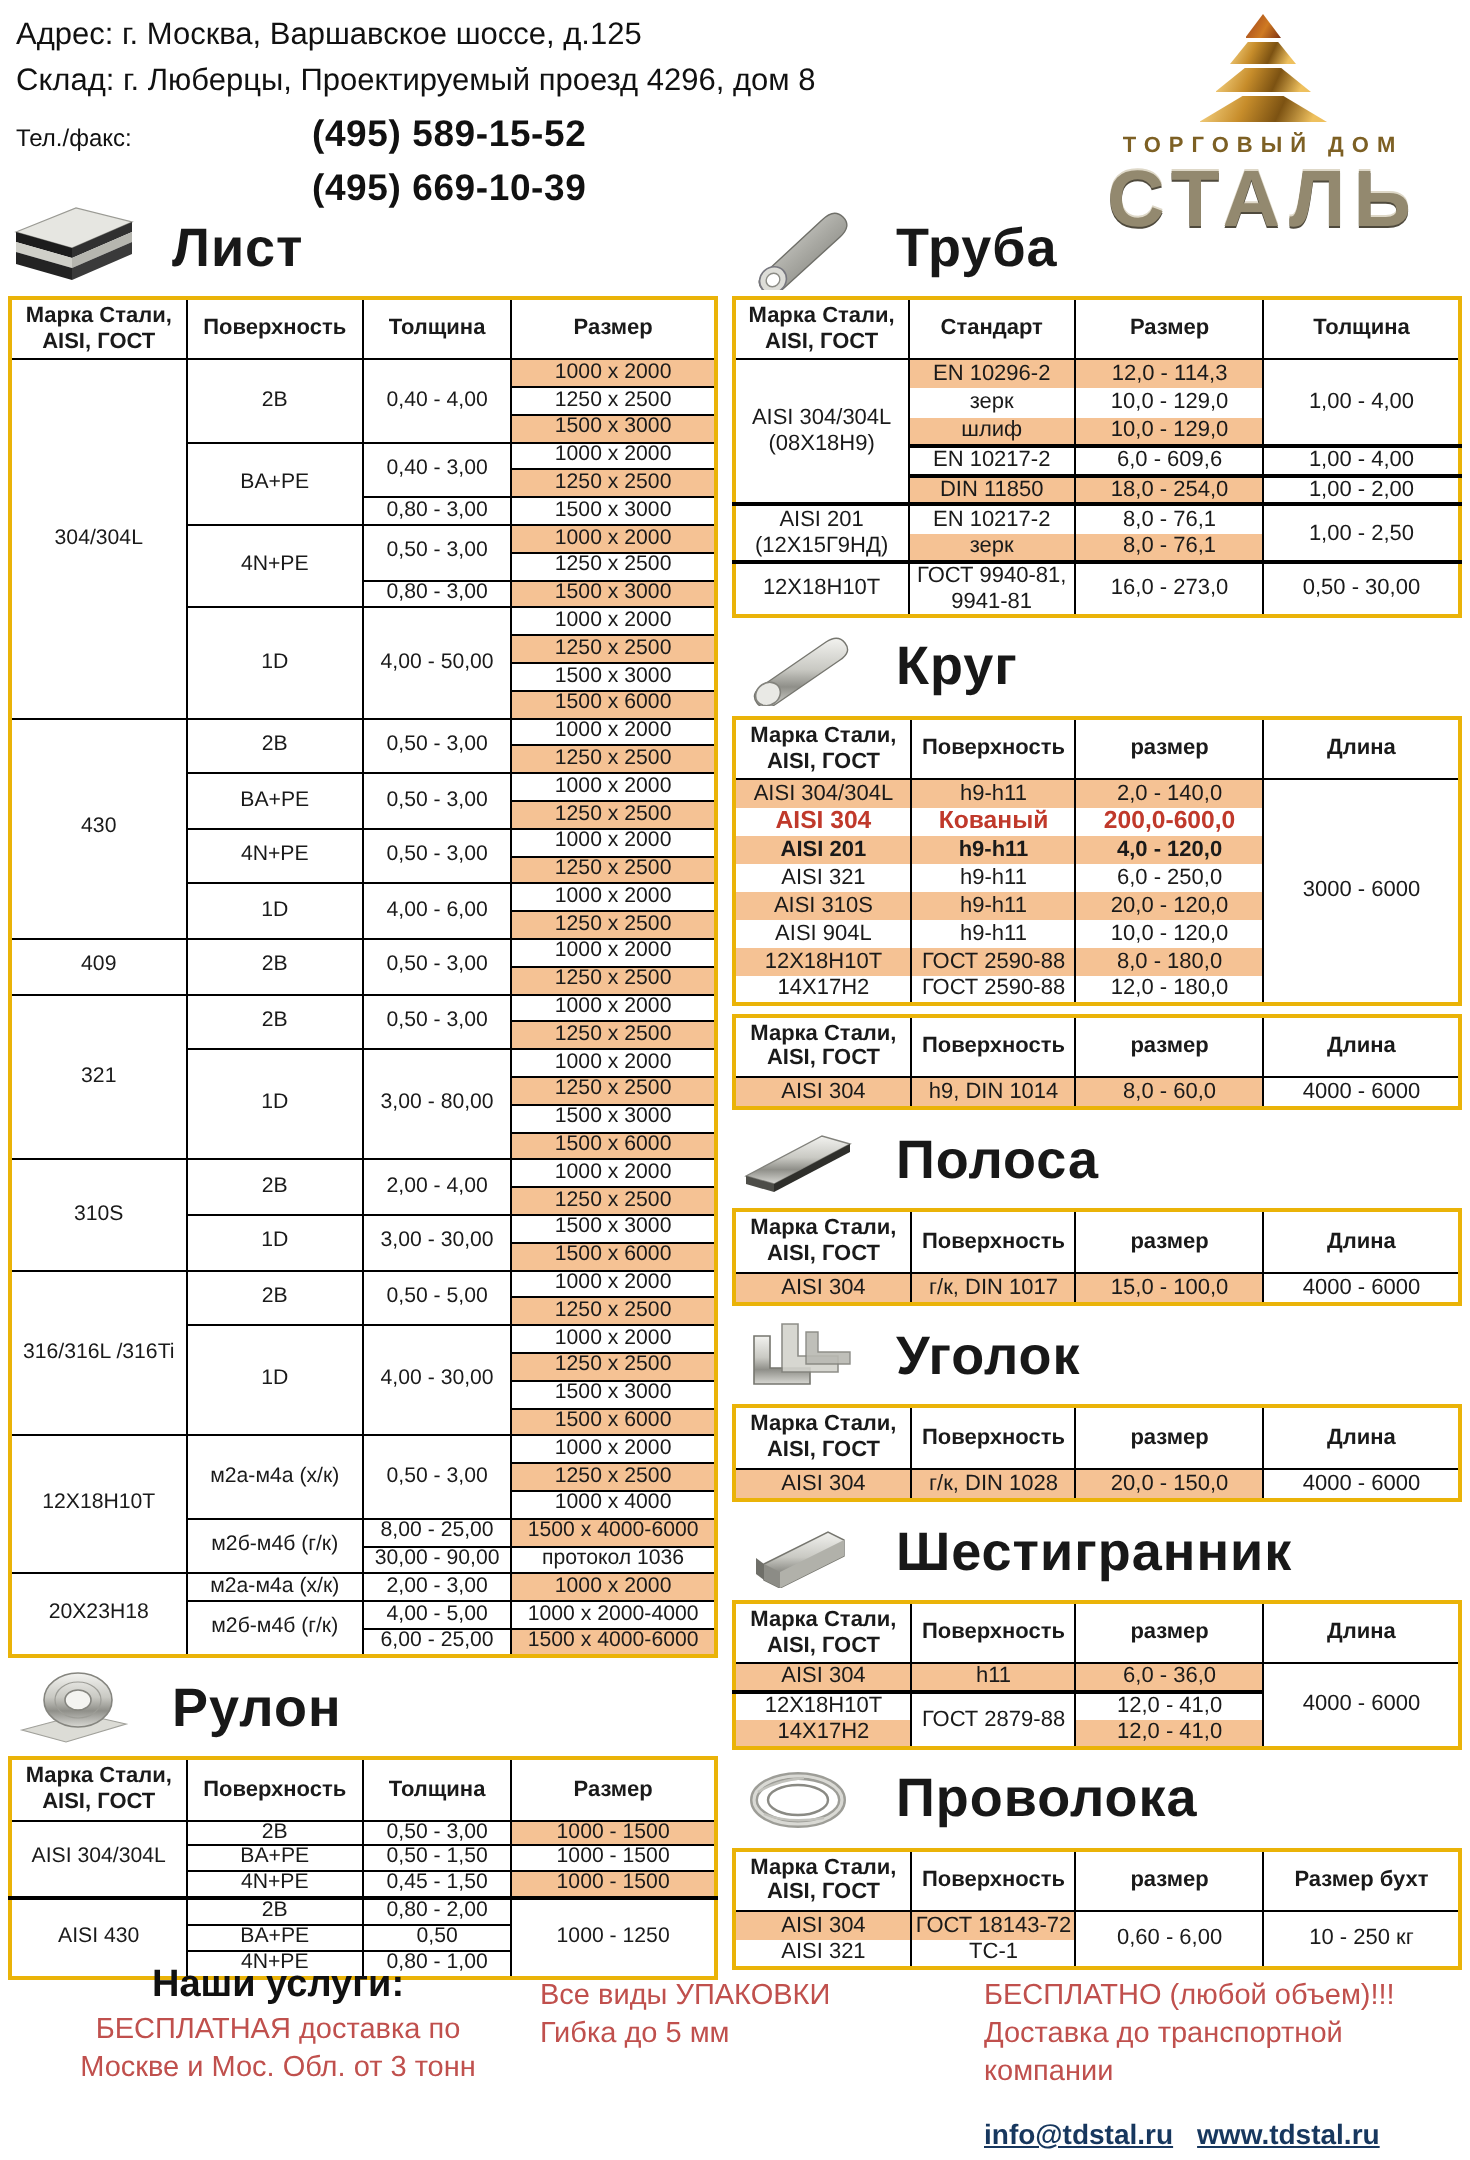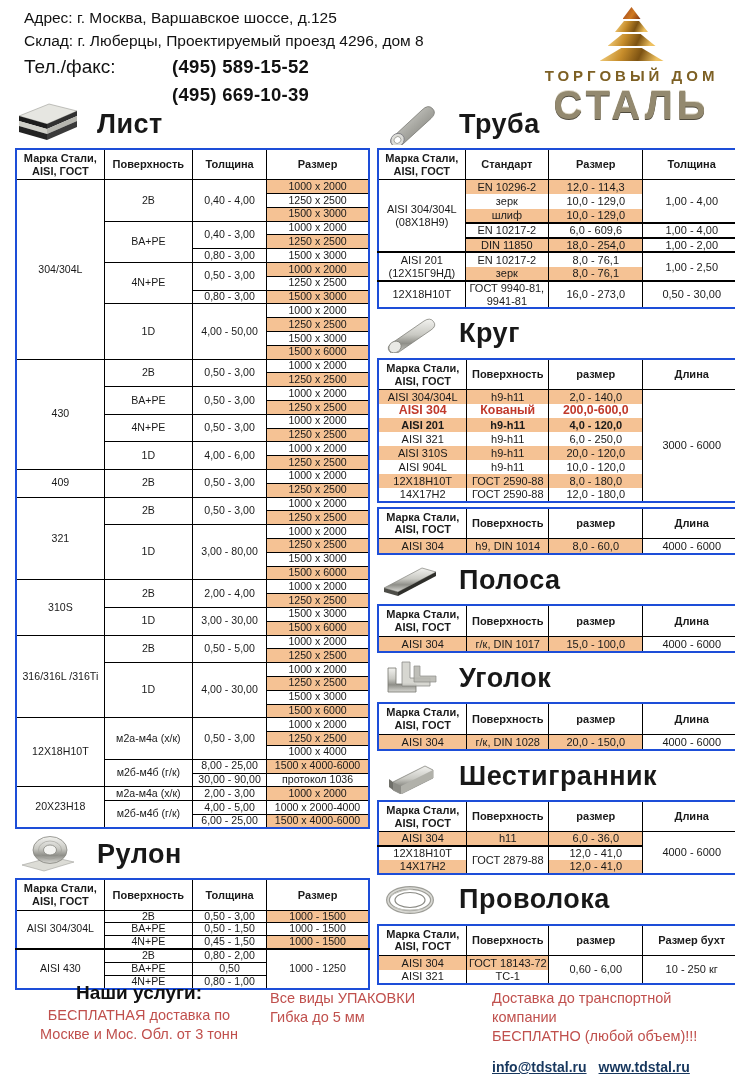--- a/index.html
+++ b/index.html
@@ -3,48 +3,48 @@
 <meta charset="utf-8">
 <style>
   * { box-sizing: border-box; margin: 0; padding: 0; }
   html,body { background:#e9e9e9; }
   .sheet {
     width:735px; height:1080px; position:relative; margin:0 auto;
     background:#fff; overflow:hidden; color:#1a1a1a;
     font-family:"Liberation Sans", sans-serif;
   }
   
-  .top { position:absolute; top:4px; left:8px; right:6px; height:98px; display:flex;margin-left:16px; }
+  .top { position:absolute; top:4px; left:8px; right:6px; height:98px; display:flex; }
   .contacts { flex:1; font-size:15.5px; line-height:1.5; padding-top:2px; color:#111; }
   .phone-row { display:flex; align-items:baseline; }
-  .phone-label { width:148px; font-size:19px; }
+  .phone-label { width:148px; font-size:12px; }
   .phone { font-weight:bold; font-size:18.5px; letter-spacing:.3px; }
   .phone-row.indent { margin-left:148px; }
   .logo { width:195px; display:flex; flex-direction:column; align-items:center; padding-top:3px; }
   .pyr { display:flex; flex-direction:column; align-items:center; gap:2px; }
   .p { background:linear-gradient(115deg,#f3cf7e 5%,#c78d2b 35%,#7c5212 62%,#eec05e 88%); }
   .p.tri  { width:18px; height:12px; clip-path:polygon(50% 0,100% 100%,0 100%);
             background:linear-gradient(120deg,#9c3f1c,#cf7a22 55%,#7a2e12); }
   .p.tz1 { width:33px; height:11px; clip-path:polygon(27% 0,73% 0,100% 100%,0 100%); }
   .p.tz2 { width:48px; height:12px; clip-path:polygon(31% 0,69% 0,100% 100%,0 100%); }
   .p.tz3 { width:64px; height:13px; clip-path:polygon(34% 0,66% 0,100% 100%,0 100%); }
-  .logo-sub { margin-top:6px; font-size:15px; font-weight:bold; letter-spacing:4px; color:#7d6024; white-space:nowrap; }
+  .logo-sub { margin-top:6px; font-size:11px; font-weight:bold; letter-spacing:4px; color:#7d6024; white-space:nowrap; }
   .logo-main { font-size:40px; font-weight:800; letter-spacing:4px; line-height:1.05; color:#93896f;
                text-shadow:0 1px 0 #4f4a3d, 0 -1px 0 #ded8c8; }
   
   .content { position:absolute; top:103px; left:4px; right:4px; bottom:62px; }
-  .col { position:absolute; top:0;margin-left:11px; }
+  .col { position:absolute; top:0; }
   .col.left  { left:0;  width:355px; }
   .col.right { left:362px; width:365px; }
   section { margin-bottom:4px; }
   .sec-head { display:flex; align-items:center; gap:18px; height:42px; margin-bottom:3px; padding-left:2px; }
   .sec-head .icon { width:62px; display:flex; justify-content:center; align-items:center; }
   .sec-head h2 { font-size:27px; font-weight:bold; color:#181818; letter-spacing:.5px; }
   
-  table.grid { width:100%; border-collapse:collapse; border:2px solid #1d4ed8; table-layout:fixed; }
+  table.grid { width:100%; border-collapse:collapse; border:2px solid #eab308; table-layout:fixed; }
   .grid th { border:1px solid #000; font-weight:bold; text-align:center; vertical-align:middle;
              white-space:pre-line; padding:2px 1px; font-size:11px; line-height:1.15; background:#fff; }
   .grid td { text-align:center; vertical-align:middle; border-left:1px solid #000; border-right:1px solid #000;
              padding:0 1px; overflow:hidden; line-height:1.12; }
   .grid.bordered td { border:1px solid #000; }
   .grid tr.tb td { border-top:2px solid #000; }
   .grid td.hl { background:#F5C294; }
   .grid td.red { color:#C0392B; font-weight:bold; font-size:1.12em; }
   .grid td.b { font-weight:bold; }
   .t-list  { font-size:10.6px; } .t-list  td { height:13.8px; }
@@ -753,22 +753,22 @@
     <div class="f-col f1">
       <div class="f-title">Наши услуги:</div>
       <div class="f-red">БЕСПЛАТНАЯ доставка по</div>
       <div class="f-red">Москве и Мос. Обл. от 3 тонн</div>
     </div>
     <div class="f-col f2">
       <div class="f-red">Все виды УПАКОВКИ</div>
       <div class="f-red">Гибка до 5 мм</div>
     </div>
     <div class="f-col f3">
+      <div class="f-red">БЕСПЛАТНО (любой объем)!!!</div>
       <div class="f-red">Доставка до транспортной компании</div>
-      <div class="f-red">БЕСПЛАТНО (любой объем)!!!</div>
       <div class="links">
         <a>info@tdstal.ru</a>
         <a>www.tdstal.ru</a>
       </div>
     </div>
   </footer>
 
 </div>
 
 </body></html>

